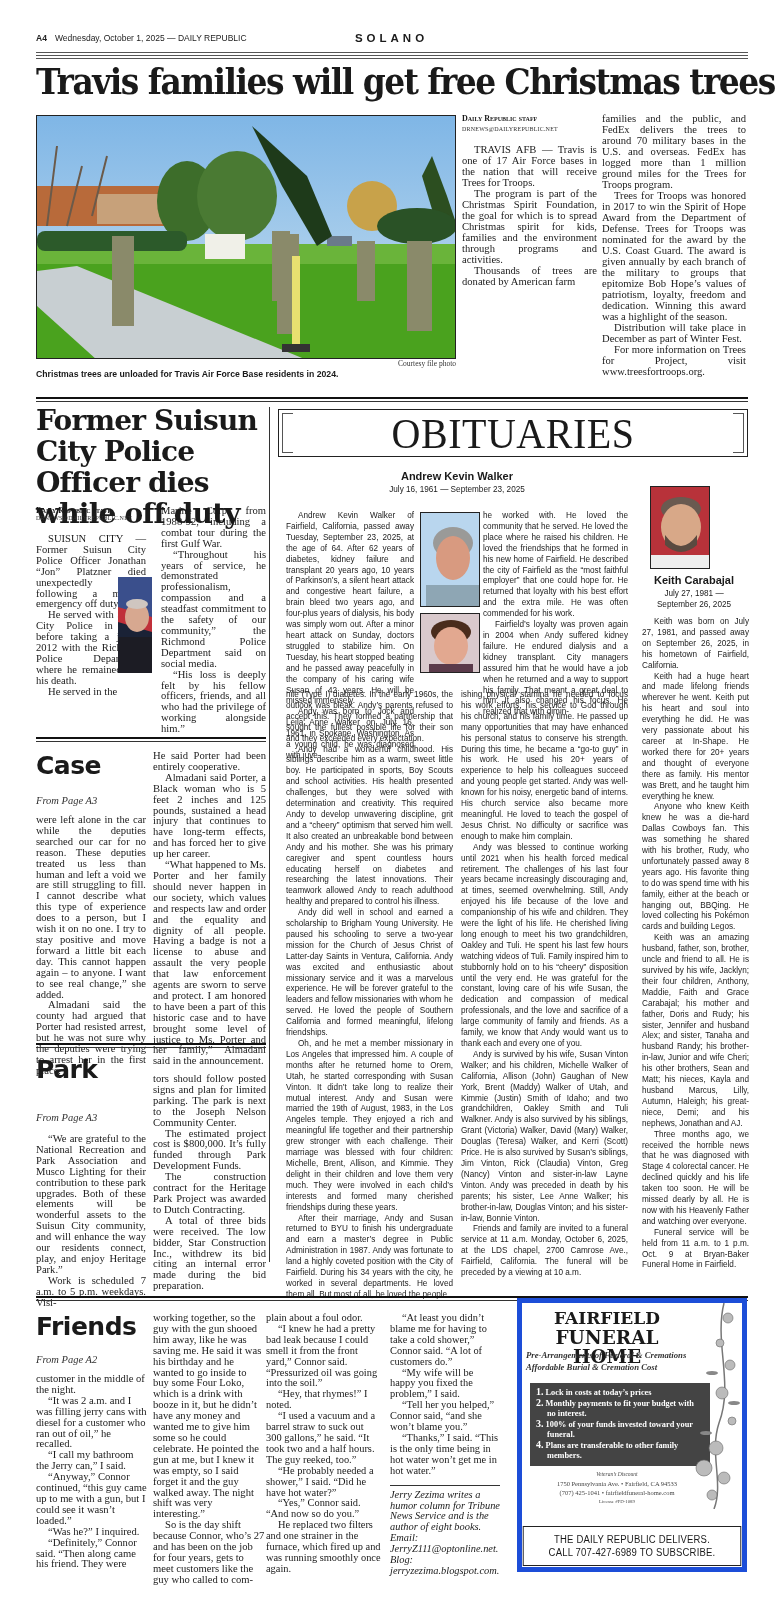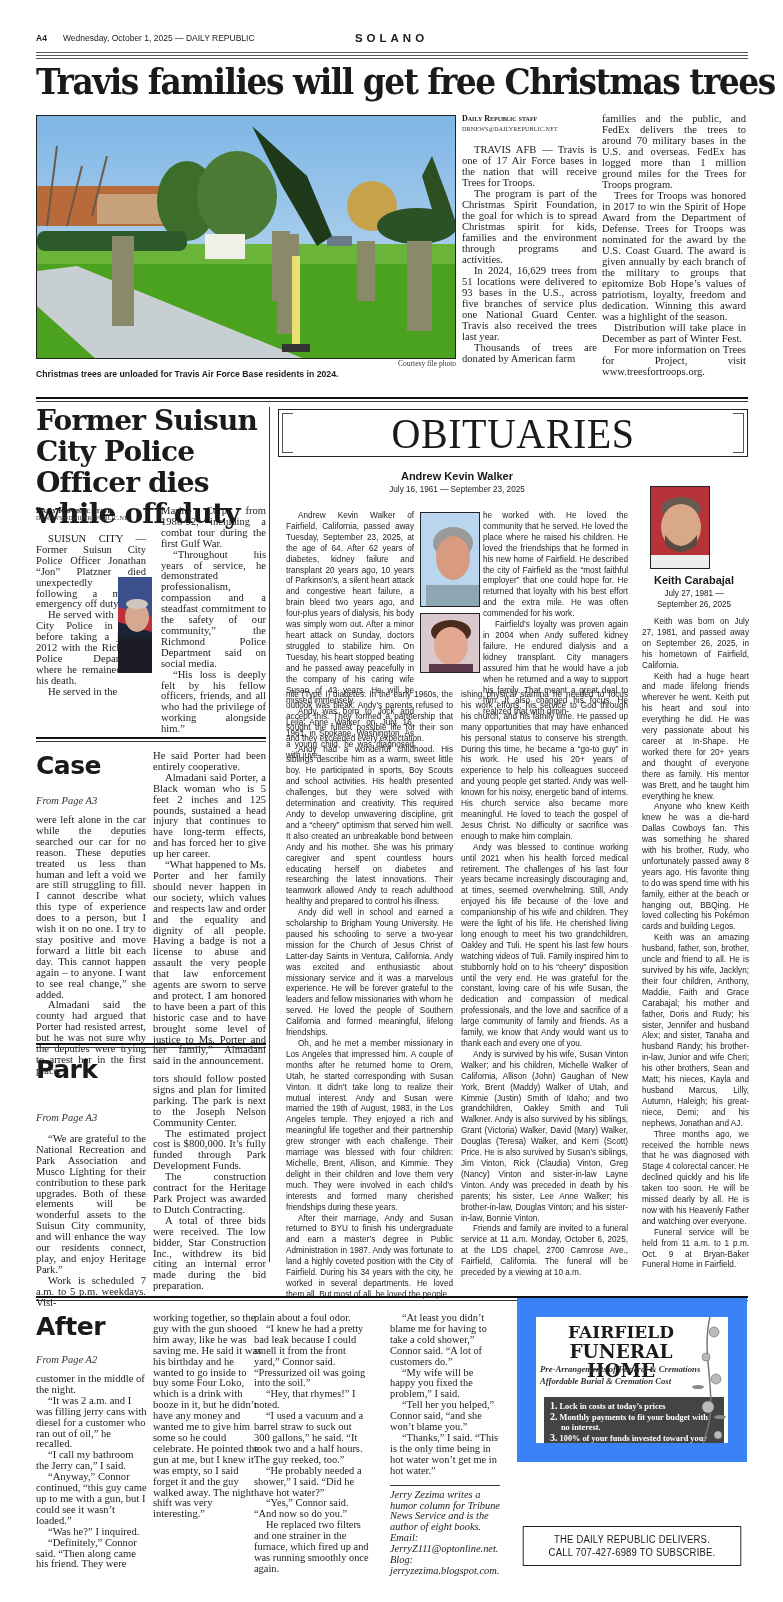--- a/index.html
+++ b/index.html
@@ -5,21 +5,21 @@
   * { box-sizing: border-box; margin: 0; padding: 0; }
   html, body { width: 783px; height: 1602px; background: #ffffff; overflow: hidden; }
   body { position: relative; color: #1a1a1a; font-family: "Liberation Serif", serif; }
   .abs { position: absolute; }
   .lserif { font-family: "Liberation Serif", serif; }
   .just { text-align: justify; hyphens: auto; }
   p.ind { text-indent: 12px; }
 
   
   .folio { left: 36px; top: 33px; font-size: 8.5px; font-family: "Liberation Sans", sans-serif; color: #222; }
-  .folio b { margin-right: 16px; }
+  .folio b { margin-right: 8px; }
   .section-name { left: 0; width: 783px; top: 32px; text-align: center; font-family: "Liberation Sans", sans-serif; font-weight: bold; font-size: 11.5px; letter-spacing: 4px; }
   .rule-top1 { left: 36px; top: 52px; width: 712px; height: 1px; background: #555; }
   .rule-top2 { left: 36px; top: 55px; width: 712px; height: 1px; background: #555; }
   .rule-top3 { left: 36px; top: 58px; width: 712px; height: 1px; background: #555; }
 
   .headline-main { left: 36px; top: 60px; width: 712px; font-family: "DejaVu Serif", serif; font-weight: bold; font-size: 35px; letter-spacing: -1.6px; line-height: 44px; transform: scaleX(0.94); transform-origin: left; white-space: nowrap; }
 
   
   .photo { left: 36px; top: 115px; width: 420px; height: 244px; border: 1px solid #222; overflow: hidden; background: #9cc6e8; }
   .credit { left: 36px; top: 359px; width: 420px; text-align: right; font-size: 7.5px; color: #333; }
@@ -65,26 +65,26 @@
   .photo-walker2 { left: 420px; top: 613px; width: 60px; height: 60px; border: 1px solid #222; overflow: hidden; background: #ddd; }
   .photo-keith { left: 650px; top: 486px; width: 60px; height: 83px; border: 1px solid #222; overflow: hidden; background: #b22; }
   .keith-name { left: 640px; top: 574px; width: 108px; }
   .keith-dates { left: 640px; top: 589px; width: 108px; line-height: 10.8px; }
   .keith-text { left: 642px; top: 617px; width: 107px; }
 
   .rule-bot1 { left: 36px; top: 1296px; width: 460px; height: 2px; background: #111; }
   .rule-bot2 { left: 36px; top: 1300px; width: 460px; height: 1px; background: #333; }
 
   
-  .zez-c3 { left: 254px; top: 1313px; width: 115px; font-size: 10.4px; line-height: 10.9px; }
+  .zez-c3 { left: 266px; top: 1313px; width: 115px; font-size: 10.4px; line-height: 10.9px; }
   .zez-c4 { left: 390px; top: 1313px; width: 110px; font-size: 10.4px; line-height: 10.9px; }
   .tagline { font-style: italic; font-size: 10.4px; line-height: 10.9px; }
 
   
-  .ad { left: 517px; top: 1298px; width: 230px; height: 164px; background: #3b82f6; padding: 19px; }
+  .ad { left: 517px; top: 1298px; width: 230px; height: 274px; background: #1d4ed8; padding: 5px; }
   .ad-inner { width: 100%; height: 100%; background: #fff; position: relative; overflow: hidden; }
   .ad-h1 { position: absolute; left: 0; width: 170px; top: 6px; text-align: center; font-family: "DejaVu Serif", serif; font-weight: bold; font-size: 17px; line-height: 19px; }
   .ad-sub { position: absolute; left: 4px; width: 200px; top: 46px; text-align: left; font-style: italic; font-weight: bold; font-size: 8.7px; line-height: 12px; color: #333; }
   .ad-box { position: absolute; left: 8px; width: 180px; top: 80px; height: 83px; background: #444; color: #fff; padding: 4px 6px; font-size: 8.3px; line-height: 10px; font-weight: bold; }
   .ad-box li { list-style: none; padding-left: 11px; text-indent: -11px; }
   .ad-box .n { font-size: 10px; }
   .ad-foot { position: absolute; left: 0; width: 190px; top: 167px; text-align: center; font-size: 6.5px; line-height: 9px; color: #444; }
   .ad-foot .vet { font-style: italic; font-size: 5.5px; }
   .ad-foot .lic { font-size: 4.8px; }
   .ad-flowers { position: absolute; right: 0; top: 0; width: 48px; height: 206px; }
@@ -140,21 +140,20 @@
   </svg>
 </div>
 <div class="abs credit">Courtesy file photo</div>
 <div class="abs cutline">Christmas trees are unloaded for Travis Air Force Base residents in 2024.</div>
 
 <div class="abs col-xmas1 lserif just">
   <div class="byline-name">Daily Republic staff</div>
   <div class="byline-email" style="margin-bottom:9px">DRNEWS@DAILYREPUBLIC.NET</div>
   <p class="ind">TRAVIS AFB — Travis is one of 17 Air Force bases in the nation that will receive Trees for Troops.</p>
   <p class="ind">The program is part of the Christmas Spirit Foundation, the goal for which is to spread Christmas spirit for kids, families and the environment through programs and activities.</p>
-  <p class="ind">In 2024, 16,629 trees from 51 locations were delivered to 93 bases in the U.S., across five branches of service plus one National Guard Center. Travis also received the trees last year.</p>
   <p class="ind">Thousands of trees are donated by American farm</p>
 </div>
 <div class="abs col-xmas2 lserif just">
   <p>families and the public, and FedEx delivers the trees to around 70 military bases in the U.S. and overseas. FedEx has logged more than 1 million ground miles for the Trees for Troops program.</p>
   <p class="ind">Trees for Troops was honored in 2017 to win the Spirit of Hope Award from the Department of Defense. Trees for Troops was nominated for the award by the U.S. Coast Guard. The award is given annually by each branch of the military to groups that epitomize Bob Hope’s values of patriotism, loyalty, freedom and dedication. Winning this award was a highlight of the season.</p>
   <p class="ind">Distribution will take place in December as part of Winter Fest.</p>
   <p class="ind">For more information on Trees for Project, visit www.treesfortroops.org.</p>
 </div>
 
 <div class="abs rule-mid1"></div>
@@ -279,32 +278,33 @@
   <p class="ind">Keith was born on July 27, 1981, and passed away on September 26, 2025, in his hometown of Fairfield, California.</p>
   <p class="ind">Keith had a huge heart and made lifelong friends wherever he went. Keith put his heart and soul into everything he did. He was very passionate about his career at In-Shape. He worked there for 20+ years and thought of everyone there as family. His mentor was Brett, and he taught him everything he knew.</p>
   <p class="ind">Anyone who knew Keith knew he was a die-hard Dallas Cowboys fan. This was something he shared with his brother, Rudy, who unfortunately passed away 8 years ago. His favorite thing to do was spend time with his family, either at the beach or hanging out, BBQing. He loved collecting his Pokémon cards and building Legos.</p>
   <p class="ind">Keith was an amazing husband, father, son, brother, uncle and friend to all. He is survived by his wife, Jacklyn; their four children, Anthony, Maddie, Faith and Grace Carabajal; his mother and father, Doris and Rudy; his sister, Jennifer and husband Alex; and sister, Tanaha and husband Randy; his brother-in-law, Junior and wife Cheri; his other brothers, Sean and Matt; his nieces, Kayla and husband Marcus, Lilly, Autumn, Haleigh; his great-niece, Demi; and his nephews, Jonathan and AJ.</p>
   <p class="ind">Three months ago, we received the horrible news that he was diagnosed with Stage 4 colorectal cancer. He declined quickly and his life taken too soon. He will be missed dearly by all. He is now with his Heavenly Father and watching over everyone.</p>
   <p class="ind">Funeral service will be held from 11 a.m. to 1 p.m. Oct. 9 at Bryan-Baker Funeral Home in Fairfield.</p>
 </div>
 
 <div class="abs rule-bot1" style="width:712px"></div>
 <div class="abs rule-bot2" style="width:712px"></div>
-<div class="abs jump-head" style="left:36px;top:1312px">After</div>
+<div class="abs jump-head" style="left:36px;top:1312px">Friends</div>
 <div class="abs from-page lserif" style="left:36px;top:1354px">From Page A2</div>
 <div class="abs jcol lserif" style="left:36px;top:1374px;width:112px">
   <p>customer in the middle of the night.</p>
   <p class="ind">“It was 2 a.m. and I was filling jerry cans with diesel for a customer who ran out of oil,” he recalled.</p>
   <p class="ind">“I call my bathroom the Jerry can,” I said.</p>
   <p class="ind">“Anyway,” Connor continued, “this guy came up to me with a gun, but I could see it wasn’t loaded.”</p>
   <p class="ind">“Was he?” I inquired.</p>
   <p class="ind">“Definitely,” Connor said. “Then along came his friend. They were</p>
 </div>
 <div class="abs jcol lserif" style="left:153px;top:1313px;width:112px">
   <p>working together, so the guy with the gun shooed him away, like he was saving me. He said it was his birthday and he wanted to go inside to buy some Four Loko, which is a drink with booze in it, but he didn’t have any money and wanted me to give him some so he could celebrate. He pointed the gun at me, but I knew it was empty, so I said forget it and the guy walked away. The night shift was very interesting.”</p>
+  <p class="ind">So is the day shift because Connor, who’s 27 and has been on the job for four years, gets to meet customers like the guy who called to com-</p>
 </div>
 <div class="abs zez-c3 lserif">
   <p>plain about a foul odor.</p>
   <p class="ind">“I knew he had a pretty bad leak because I could smell it from the front yard,” Connor said. “Pressurized oil was going into the soil.”</p>
   <p class="ind">“Hey, that rhymes!” I noted.</p>
   <p class="ind">“I used a vacuum and a barrel straw to suck out 300 gallons,” he said. “It took two and a half hours. The guy reeked, too.”</p>
   <p class="ind">“He probably needed a shower,” I said. “Did he have hot water?”</p>
   <p class="ind">“Yes,” Connor said. “And now so do you.”</p>
   <p class="ind">He replaced two filters and one strainer in the furnace, which fired up and was running smoothly once again.</p>
 </div>

